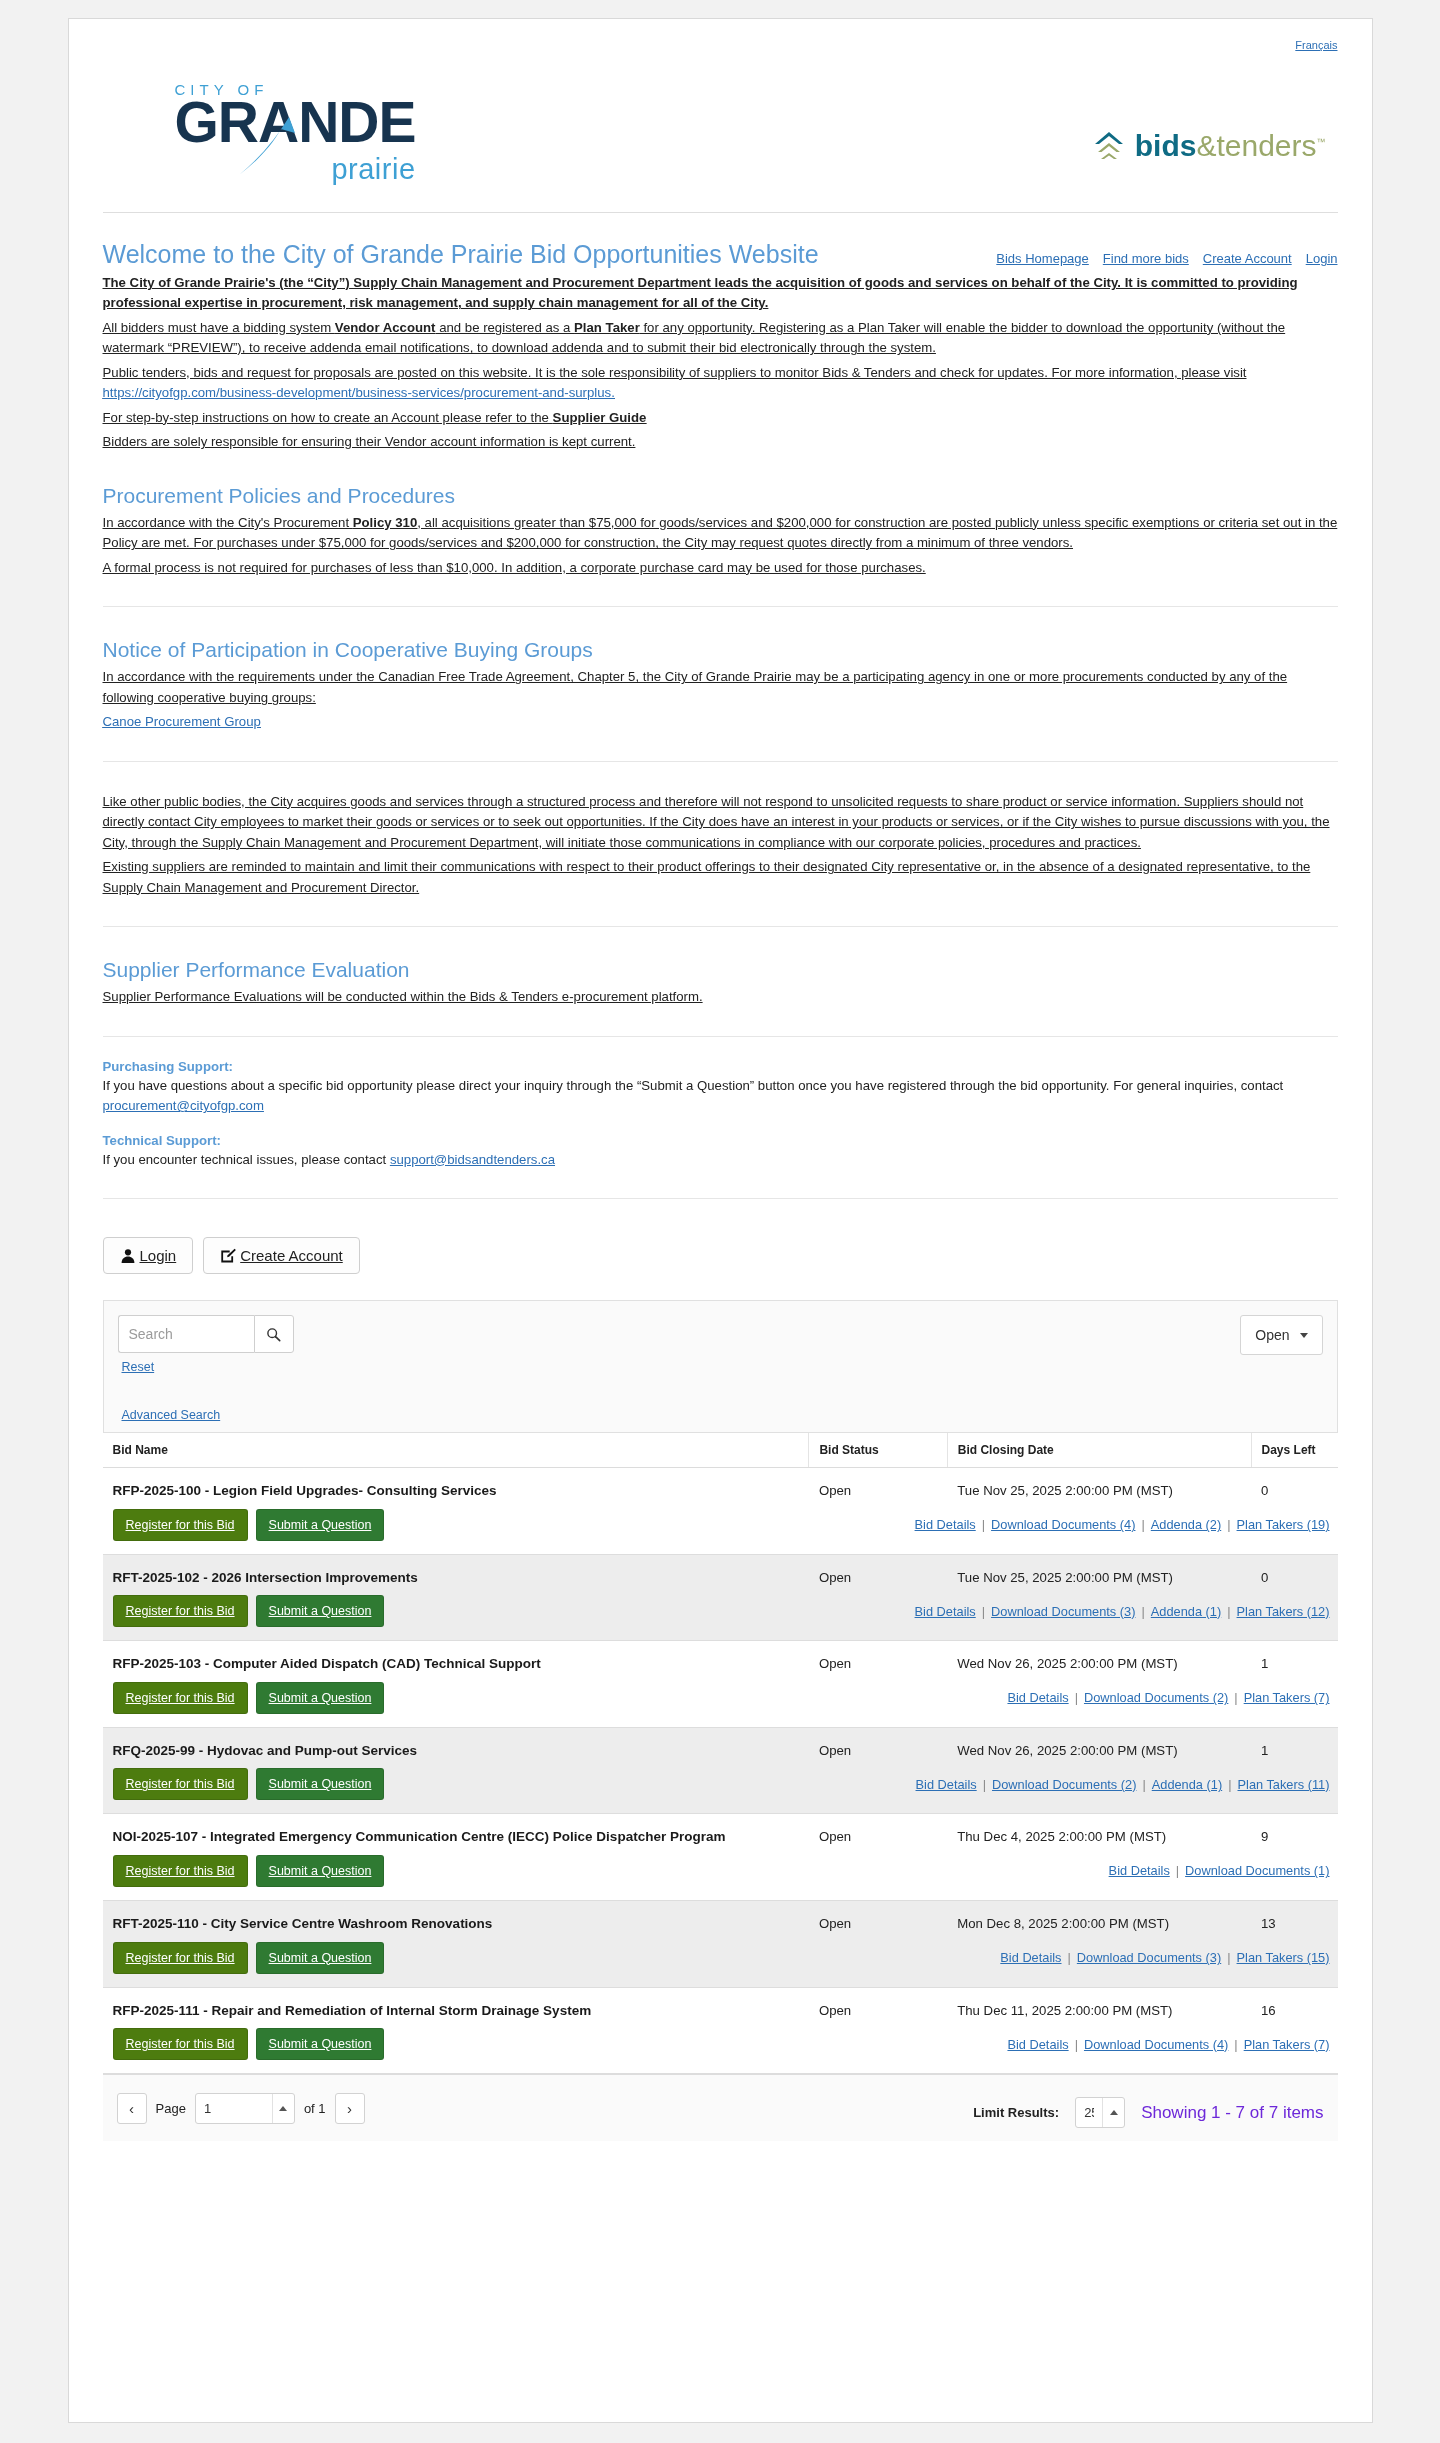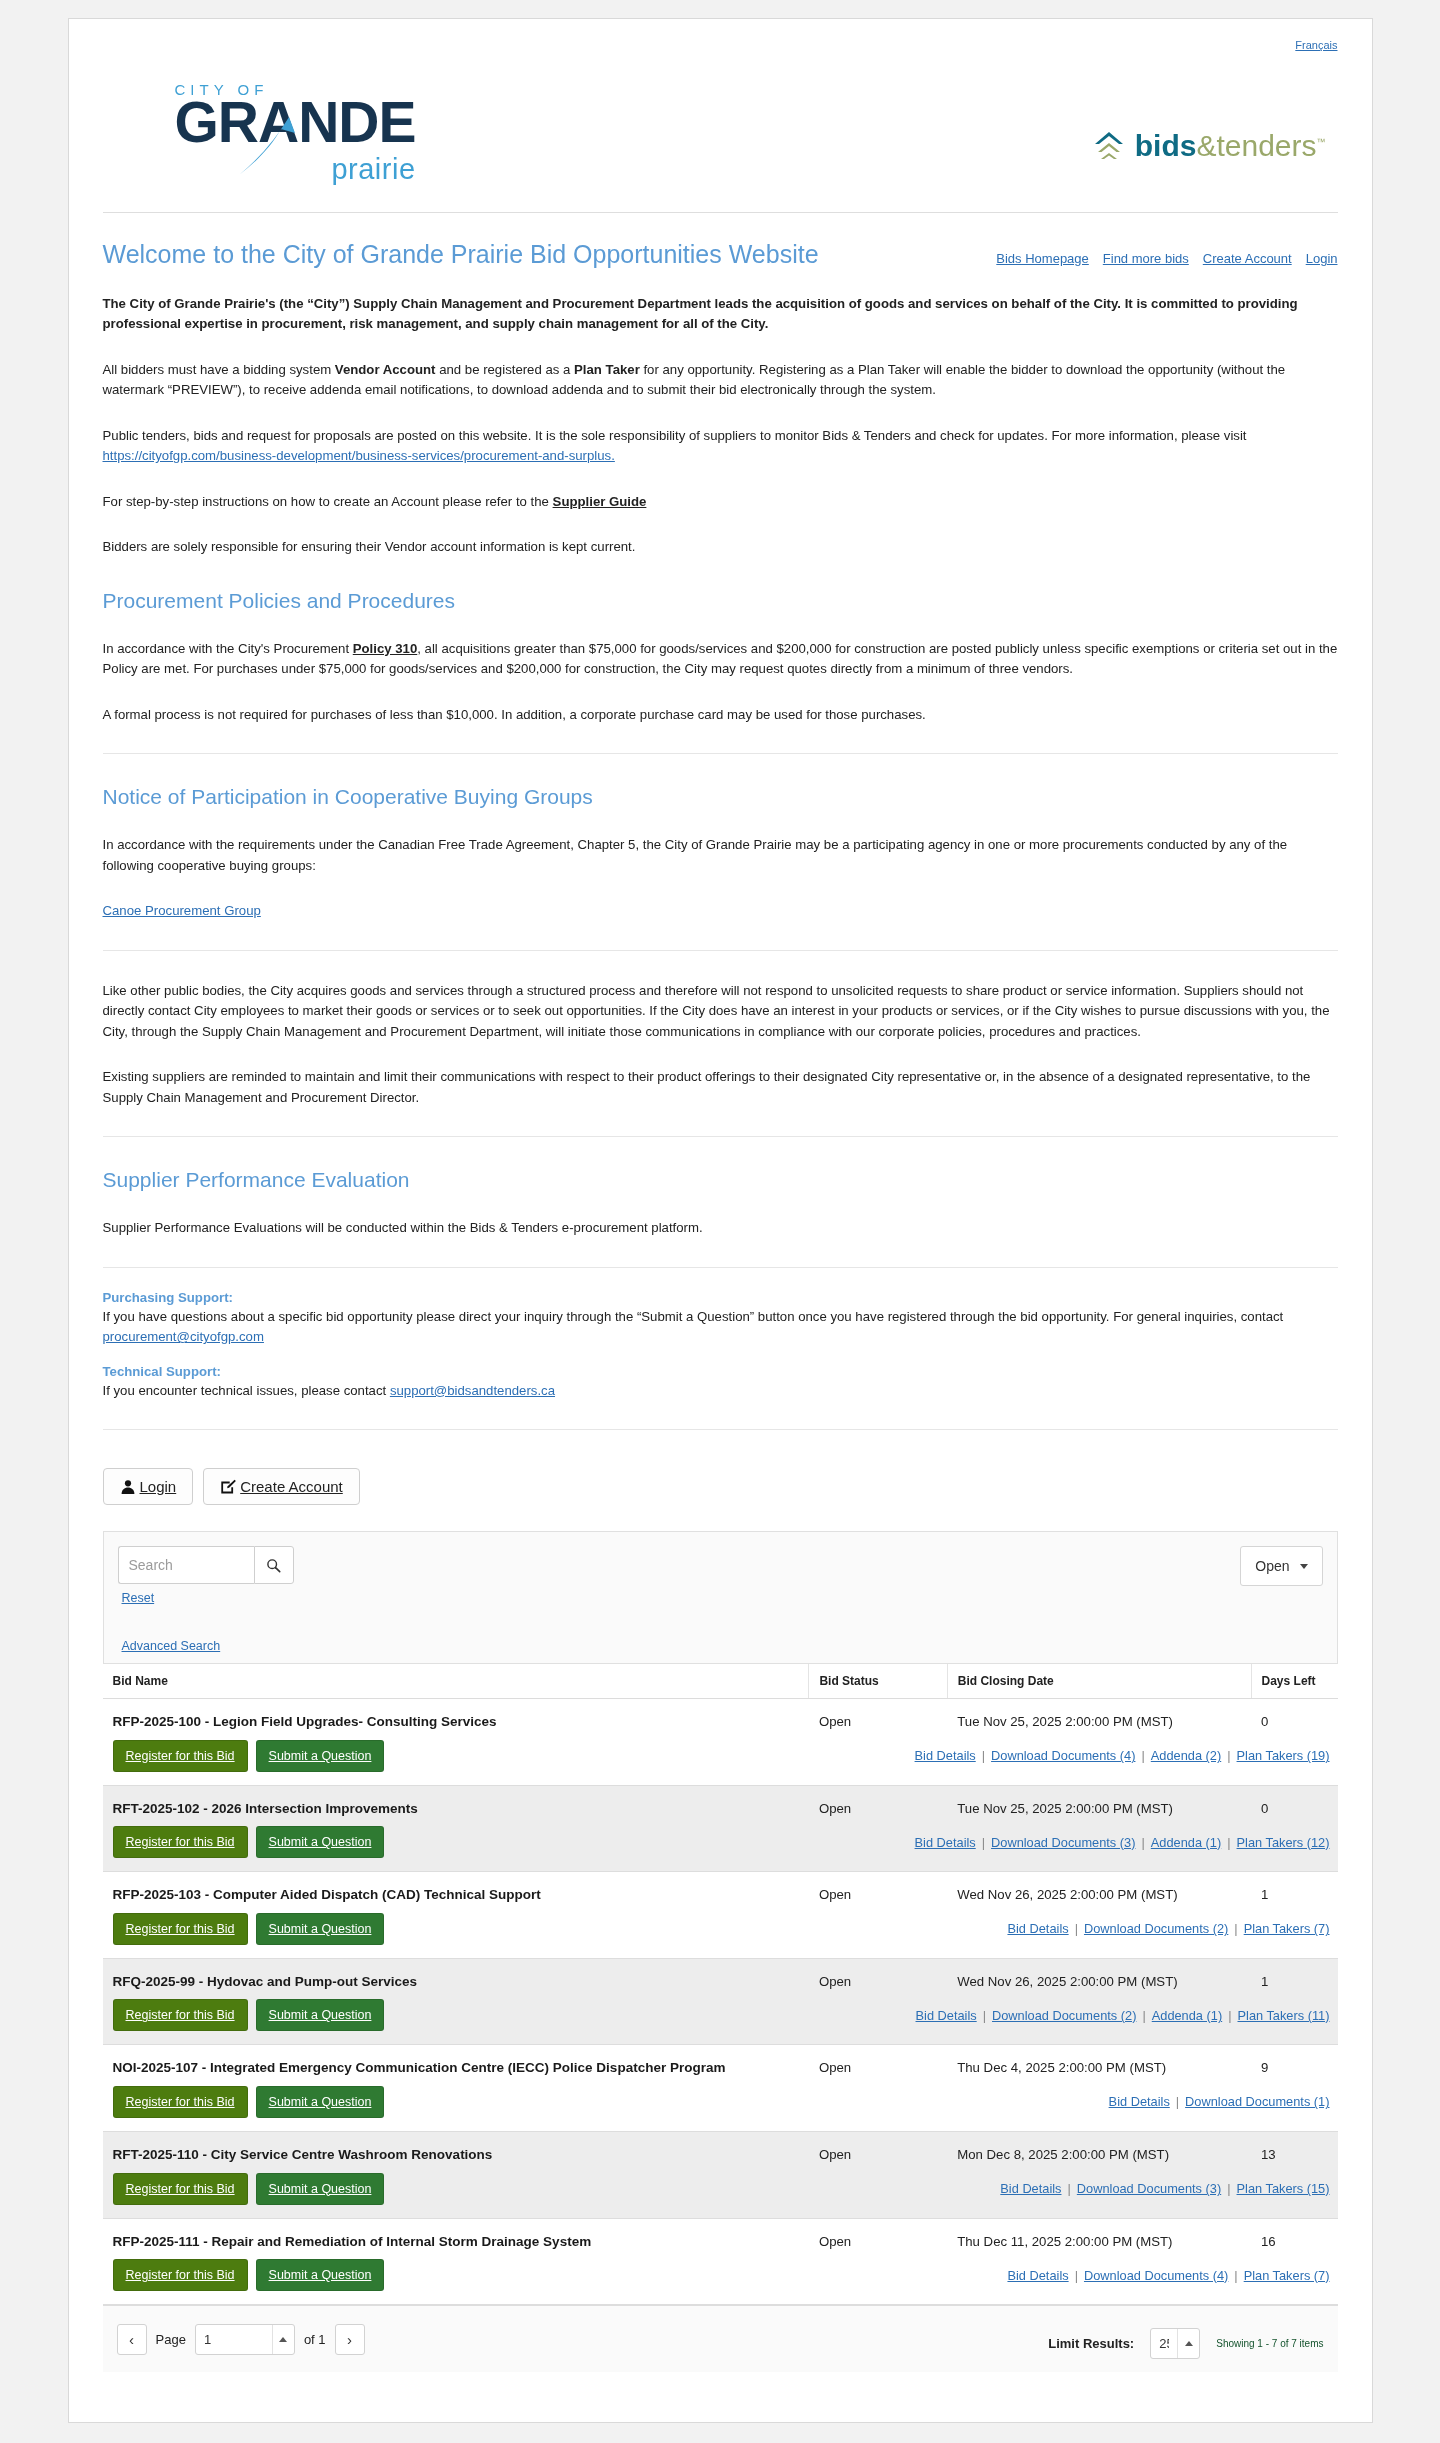--- a/index.html
+++ b/index.html
@@ -45,21 +45,21 @@
   
   .content { padding:0 34px; }
 
   .title-row { display:flex; align-items:baseline; justify-content:space-between; margin-top:26px; }
   h1.welcome {
     font-size:25px; font-weight:400; color:#5b9bd5; margin:0; line-height:1.2;
   }
   .nav-links { display:flex; gap:14px; font-size:13px; white-space:nowrap; padding-bottom:2px;}
   .nav-links a { color:#2c6fb5; text-decoration:underline; cursor:pointer; }
 
-  p.body { margin:25px 0 0 0; line-height:1.55; font-size:13.2px; }
+  p.body { margin:4px 0 0 0; line-height:1.55; font-size:13.2px;text-decoration:underline; }
   p.lead { font-weight:bold; }
   .ilink { color:#2c6fb5; text-decoration:underline; cursor:pointer; }
   .dark-link { color:#222; text-decoration:underline; font-weight:bold; cursor:pointer; }
   b { font-weight:bold; }
 
   h2.section {
     font-size:21px; font-weight:400; color:#5b9bd5; margin:0 0 4px 0; line-height:1.25;
   }
   .sec-block { margin-top:30px; }
   .hr-sec { border:0; border-top:1px solid #e6e6e6; margin:28px 0 0 0; }
@@ -164,21 +164,21 @@
     font-family:"Liberation Sans", sans-serif; background:transparent;
   }
   .spin.small input { width:26px; text-align:center; }
   .spin-btn {
     width:22px; height:29px; border-left:1px solid #e2e2e2; display:flex;
     align-items:center; justify-content:center; cursor:pointer;
   }
   .caret-up { width:0;height:0;border-left:4px solid transparent;border-right:4px solid transparent;border-bottom:5px solid #555; }
   .pager-right { display:flex; align-items:center; gap:16px; font-size:13px;margin-top:9px; }
   .limit-lbl { font-weight:bold; font-size:13px; }
-  .showing { font-size:10px; color:#14532d; }
+  .showing { font-size:17px; color:#6d28d9; }
 </style>
 </head>
 <body>
 
 <div class="page-frame">
 
   <div class="topbar">
     <a class="fr-link">Français</a>
   </div>
 

